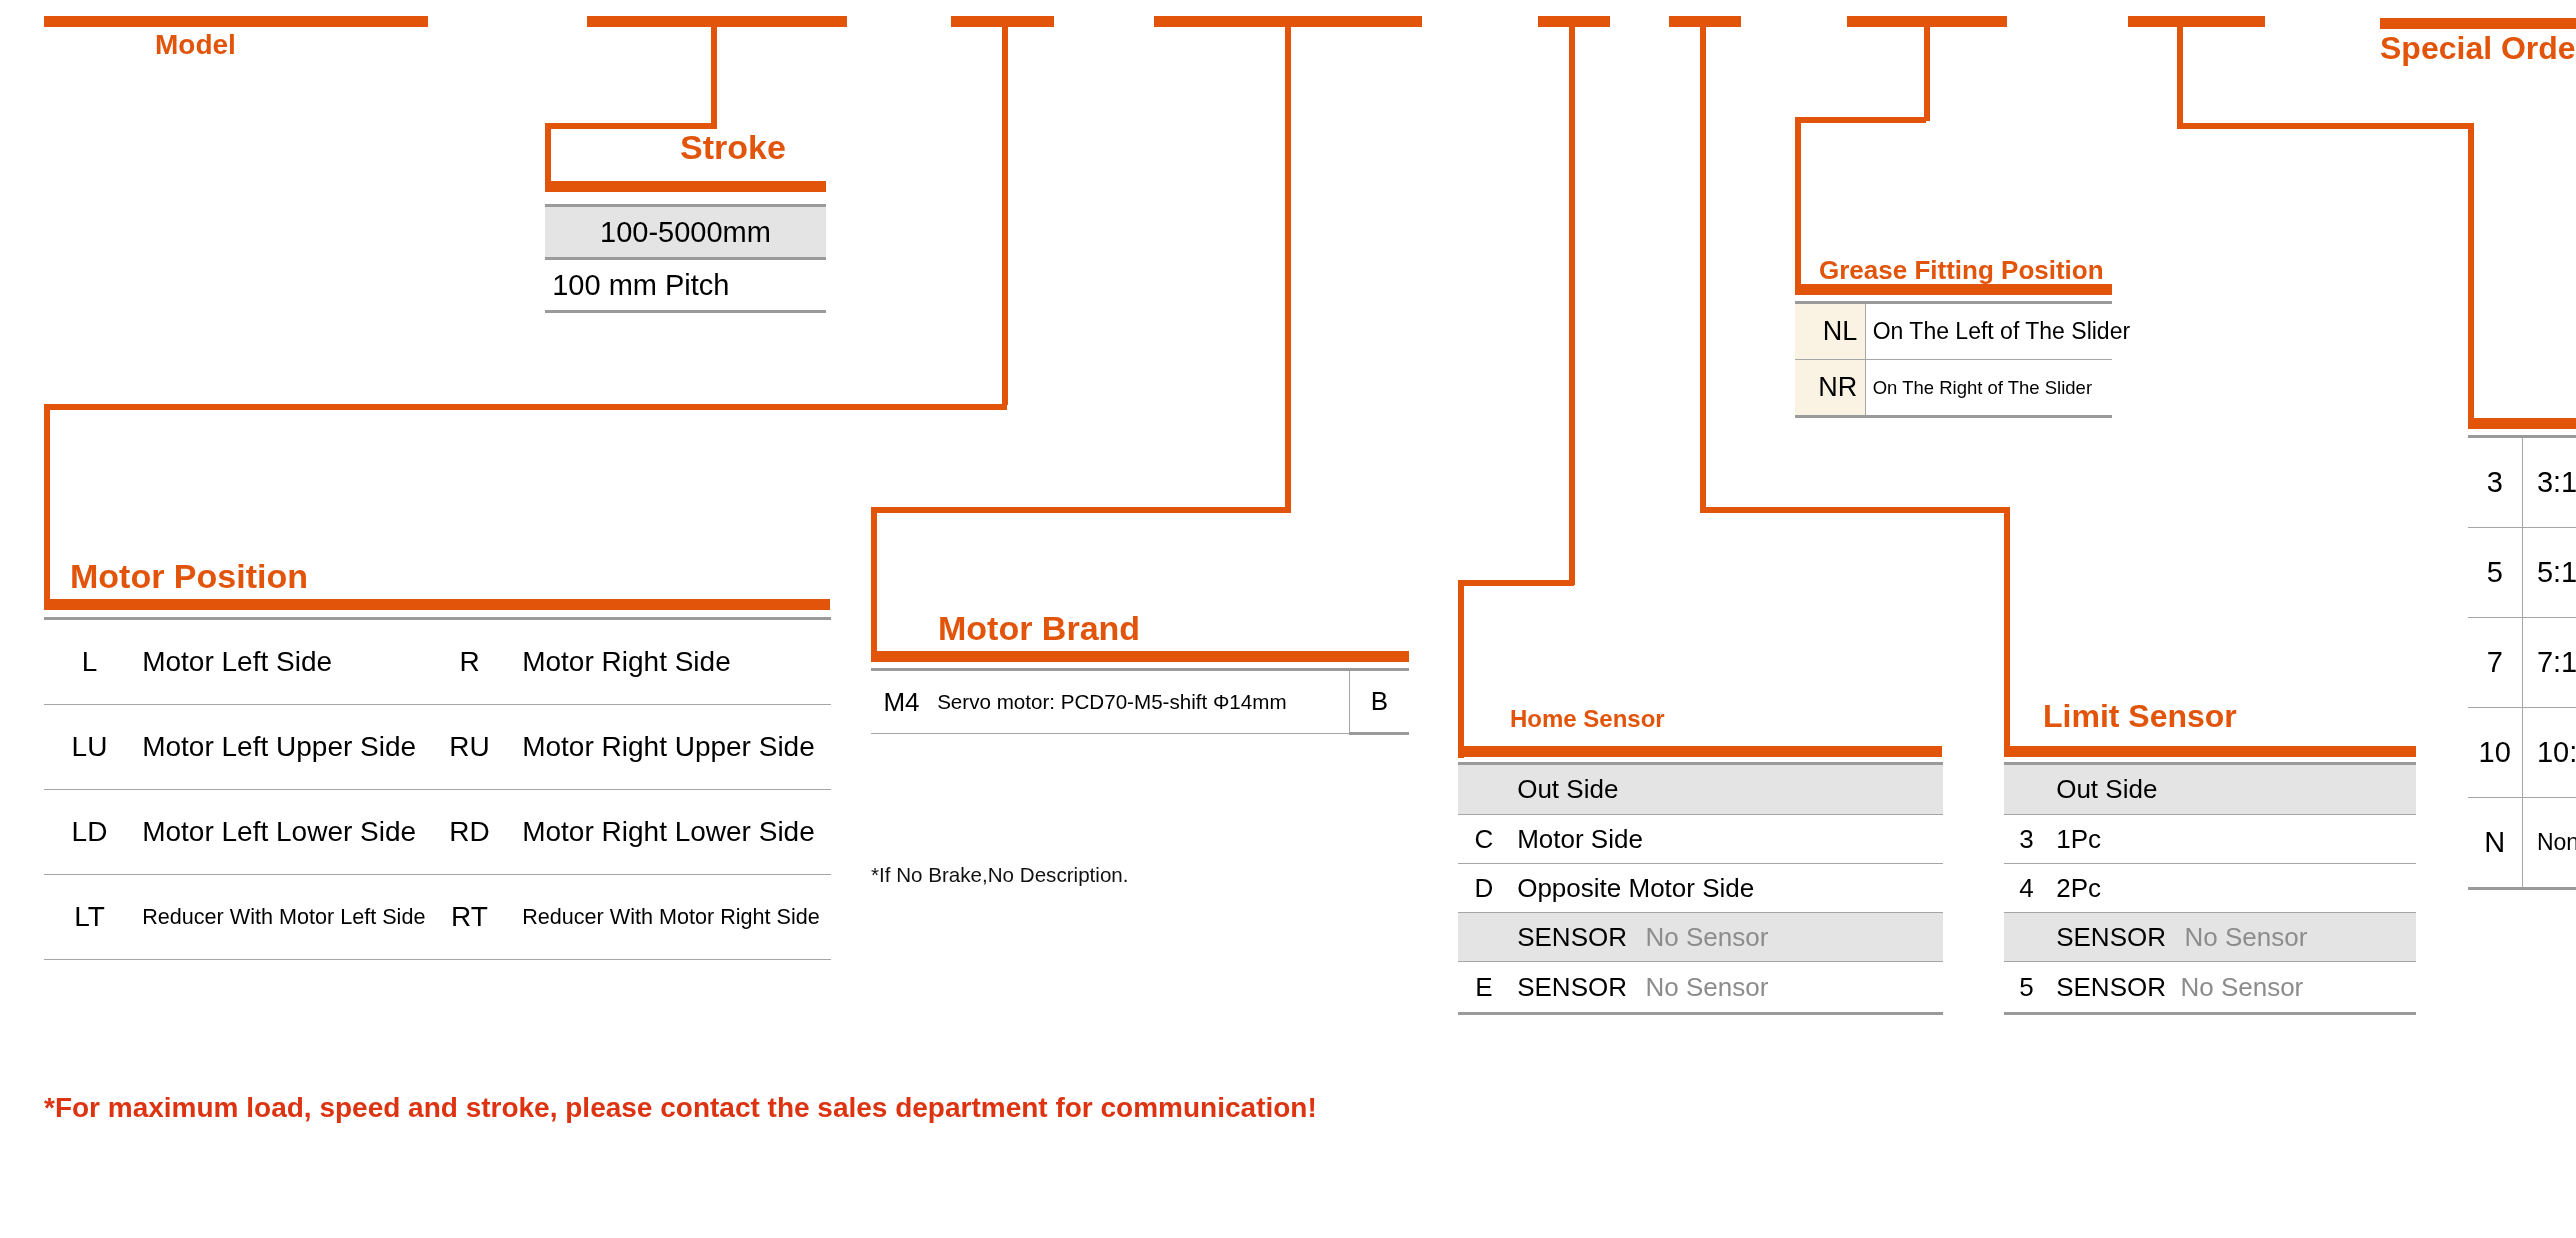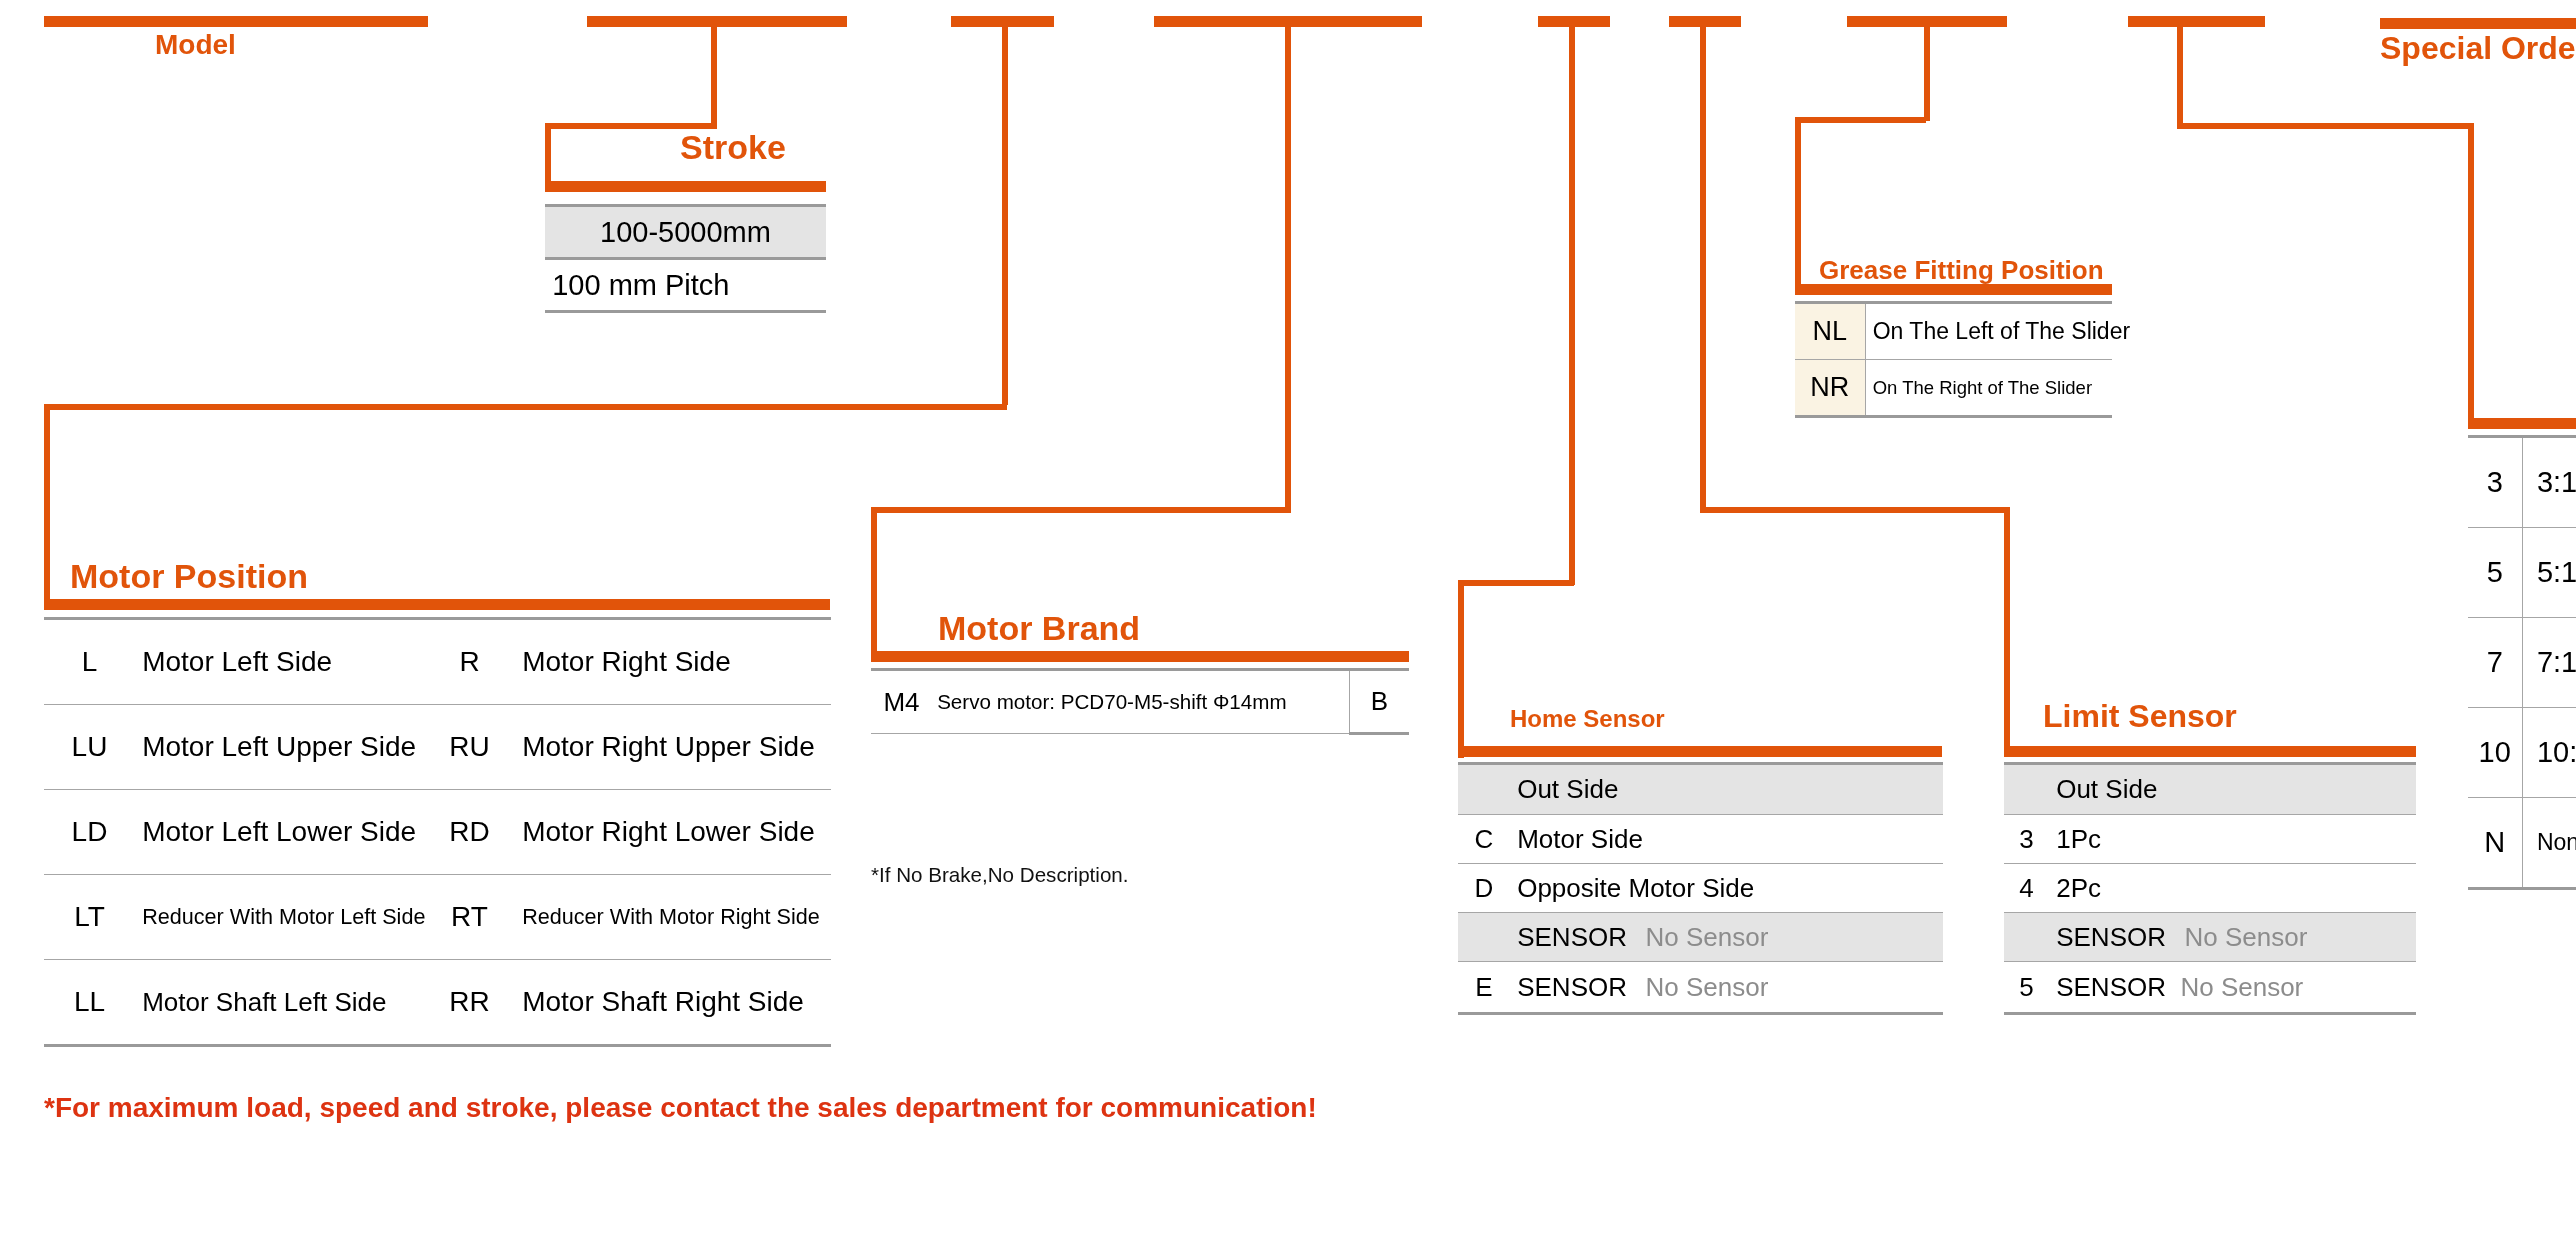--- a/index.html
+++ b/index.html
@@ -28,21 +28,21 @@
   .tbl td{
     padding:0 7.2px;vertical-align:middle;white-space:nowrap;
     border:0;background:#fff;color:#000;
   }
   .code{background:#E8E8E8;text-align:center;padding:0;}
   .rule-top{border-top:3.6px solid #9A9A9A !important;}
   .rule-bot{border-bottom:3.6px solid #9A9A9A !important;}
   .line{border-bottom:1.5px solid #A6A6A6 !important;}
   .vline{border-right:1.5px solid #A6A6A6 !important;}
   .greyrow td{background:#E4E4E4;}
-  .cream{background:#FAF3E3 !important;}
+  .cream{background:#FAF3E3 !important;text-align:right;}
   .muted{color:#8C8C8C;}
 
   
   .note{position:absolute;white-space:nowrap;}
   .note-red{color:#DD3311;font-weight:700;}
   .note-blk{color:#111;}
 </style>
 </head>
 <body>
 
@@ -145,26 +145,20 @@
         <td class="line">Motor Left Lower Side</td>
         <td class="code line">RD</td>
         <td class="line">Motor Right Lower Side</td>
       </tr>
       <tr>
         <td class="code line" style="height:84px;">LT</td>
         <td class="line" style="font-size:21.6px;">Reducer With Motor Left Side</td>
         <td class="code line">RT</td>
         <td class="line" style="font-size:21.6px;">Reducer With Motor Right Side</td>
       </tr>
-      <tr>
-        <td class="code rule-bot" style="height:84px;">LL</td>
-        <td class="rule-bot" style="font-size:26px;">Motor Shaft Left Side</td>
-        <td class="code rule-bot">RR</td>
-        <td class="rule-bot">Motor Shaft Right Side</td>
-      </tr>
     </tbody>
   </table>
 
   <table class="tbl" style="left:871px;top:668px;width:538px;font-size:26px;">
     <colgroup>
         <col style="width:58px">
         <col style="width:397px">
         <col style="width:57px">
       </colgroup>
     <tbody>

